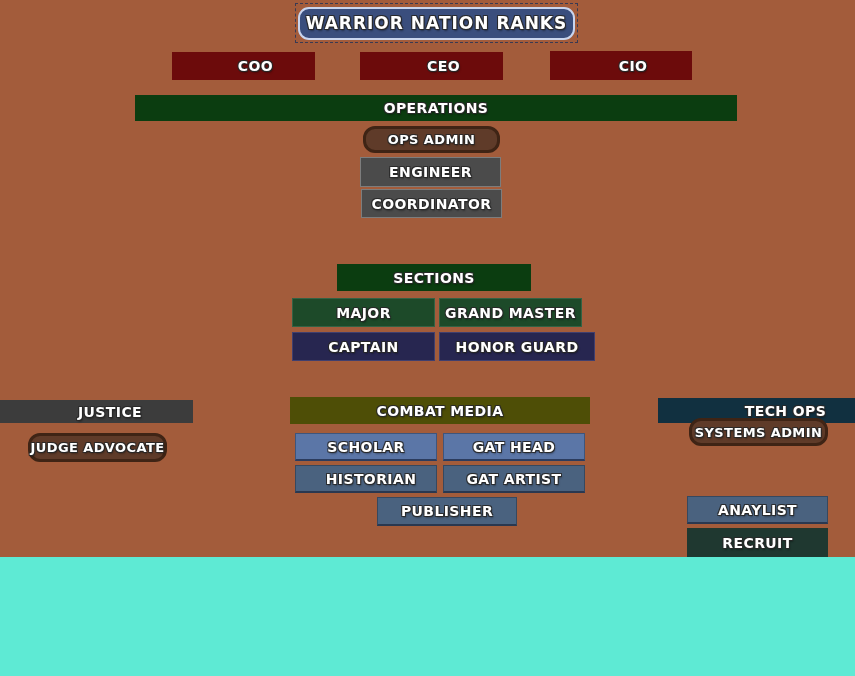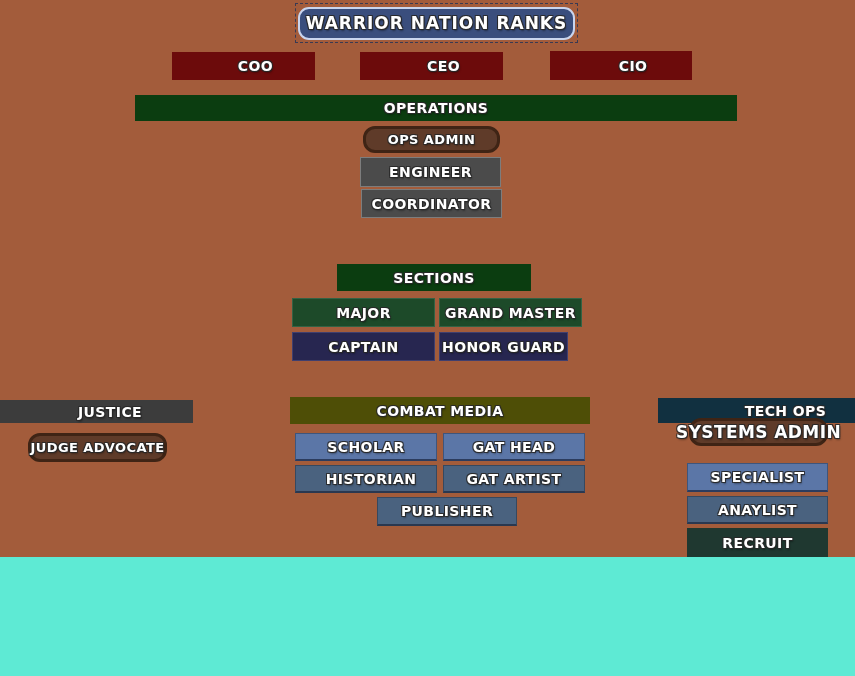--- a/index.html
+++ b/index.html
@@ -50,31 +50,31 @@
   .pos-ceo         {left:360px;top:52px;width:143px;height:28px;}
   .pos-cio         {left:550px;top:51px;width:142px;height:29px;}
   .pos-operations  {left:135px;top:95px;width:602px;height:26px;}
   .pos-ops-admin   {left:363px;top:126px;width:137px;height:27px;font-size:13px;}
   .pos-engineer    {left:360px;top:157px;width:141px;height:30px;text-align:center;}
   .pos-coordinator {left:361px;top:189px;width:141px;height:29px;}
   .pos-sections    {left:337px;top:264px;width:194px;height:27px;}
   .pos-major       {left:292px;top:298px;width:143px;height:29px;}
   .pos-grand-master{left:439px;top:298px;width:143px;height:29px;}
   .pos-captain     {left:292px;top:332px;width:143px;height:29px;}
-  .pos-honor-guard {left:439px;top:332px;width:129px;height:29px;}
+  .pos-honor-guard {left:439px;top:332px;width:156px;height:29px;}
   .pos-justice     {left:0px;top:400px;width:193px;height:23px;}
   .pos-judge-adv   {left:28px;top:433px;width:139px;height:29px;font-size:13px;}
   .pos-combat-media{left:290px;top:397px;width:300px;height:27px;}
   .pos-scholar     {left:295px;top:433px;width:142px;height:28px;}
   .pos-gat-head    {left:443px;top:433px;width:142px;height:28px;}
   .pos-historian   {left:295px;top:465px;width:142px;height:28px;padding-left:10px;}
   .pos-gat-artist  {left:443px;top:465px;width:142px;height:28px;}
   .pos-publisher   {left:377px;top:497px;width:140px;height:29px;}
   .pos-tech-ops    {left:658px;top:398px;width:232px;height:25px;padding-left:23px;}
-  .pos-sys-admin   {left:689px;top:418px;width:139px;height:28px;font-size:17px;}
+  .pos-sys-admin   {left:689px;top:418px;width:139px;height:28px;font-size:13px;}
   .pos-specialist  {left:687px;top:463px;width:141px;height:29px;}
   .pos-anaylist    {left:687px;top:496px;width:141px;height:28px;}
   .pos-recruit     {left:687px;top:528px;width:141px;height:29px;}
 </style>
 </head>
 <body>
 
 <div class="stage">
   <div class="canvas">
 
@@ -102,18 +102,17 @@
 
     <div class="box olive pos-combat-media">COMBAT MEDIA</div>
     <div class="box steel pos-scholar">SCHOLAR</div>
     <div class="box steel pos-gat-head">GAT HEAD</div>
     <div class="box slate pos-historian">HISTORIAN</div>
     <div class="box slate pos-gat-artist">GAT ARTIST</div>
     <div class="box slate pos-publisher">PUBLISHER</div>
 
     <div class="box teal pos-tech-ops">TECH OPS</div>
     <div class="box badge pos-sys-admin">SYSTEMS ADMIN</div>
-    <div class="box steel pos-specialist">SPECIALIST</div>
     <div class="box slate pos-anaylist">ANAYLIST</div>
     <div class="box recruitc pos-recruit">RECRUIT</div>
 
   </div>
 </div>
 
 </body></html>

